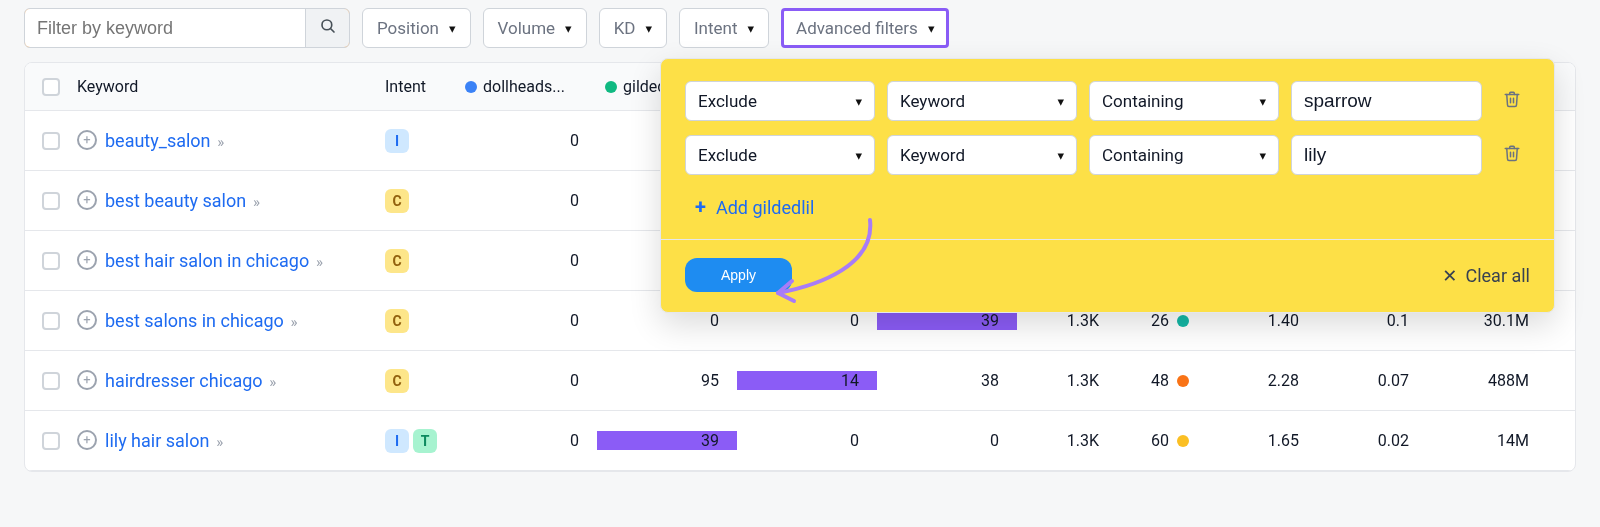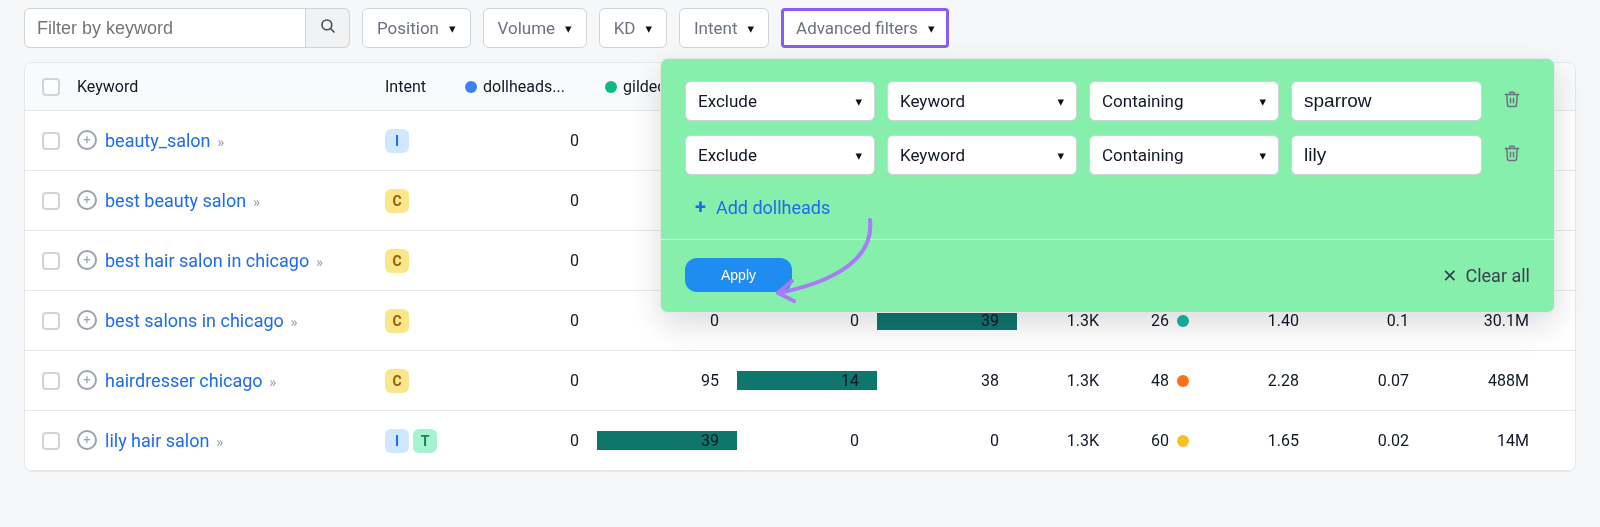--- a/index.html
+++ b/index.html
@@ -137,29 +137,29 @@
     display:inline-flex; align-items:center; justify-content:center;
     width:24px; height:24px; border-radius:6px;
     font-size: 14px; font-weight:700;
   }
   .badge-i { background:#cfe8ff; color:#1e6bf1; }
   .badge-c { background:#fde68a; color:#92610e; }
   .badge-t { background:#a7f3d0; color:#0d8a5f; }
 
   .kd-cell { display:flex; align-items:center; justify-content:flex-end; gap:8px; padding-right:18px; }
 
-  .hl-green { background:#0f766e; }
+  .hl-green { background:#8b5cf6; }
 
   
   .popover {
     position: absolute;
     top: 58px;
     left: 660px;
     width: 895px;
-    background: #86efac;
+    background: #fde047;
     border-radius: 8px;
     border: 1px solid #e5e7eb;
     box-shadow: 0 12px 32px rgba(0,0,0,0.14);
     z-index: 10;
     padding-top: 22px;
   }
   .cond-row {
     display: grid;
     grid-template-columns: 190px 190px 190px 1fr 36px;
     gap: 12px;
@@ -505,21 +505,21 @@
               <path d="M10 11v6M14 11v6"></path>
               <path d="M9 6V4a1 1 0 0 1 1-1h4a1 1 0 0 1 1 1v2"></path>
             </svg>
       </span>
     </div>
   </div>
     </div>
 
   <div class="add-cond">
     <span class="plus">+</span>
-    <span>Add dollheads</span>
+    <span>Add gildedlil</span>
   </div>
 
   <div class="pop-footer">
     <button class="apply-btn">
       <span>Apply</span>
     </button>
     <div class="clear-all">
       <span>✕</span>
       <span>Clear all</span>
     </div>

